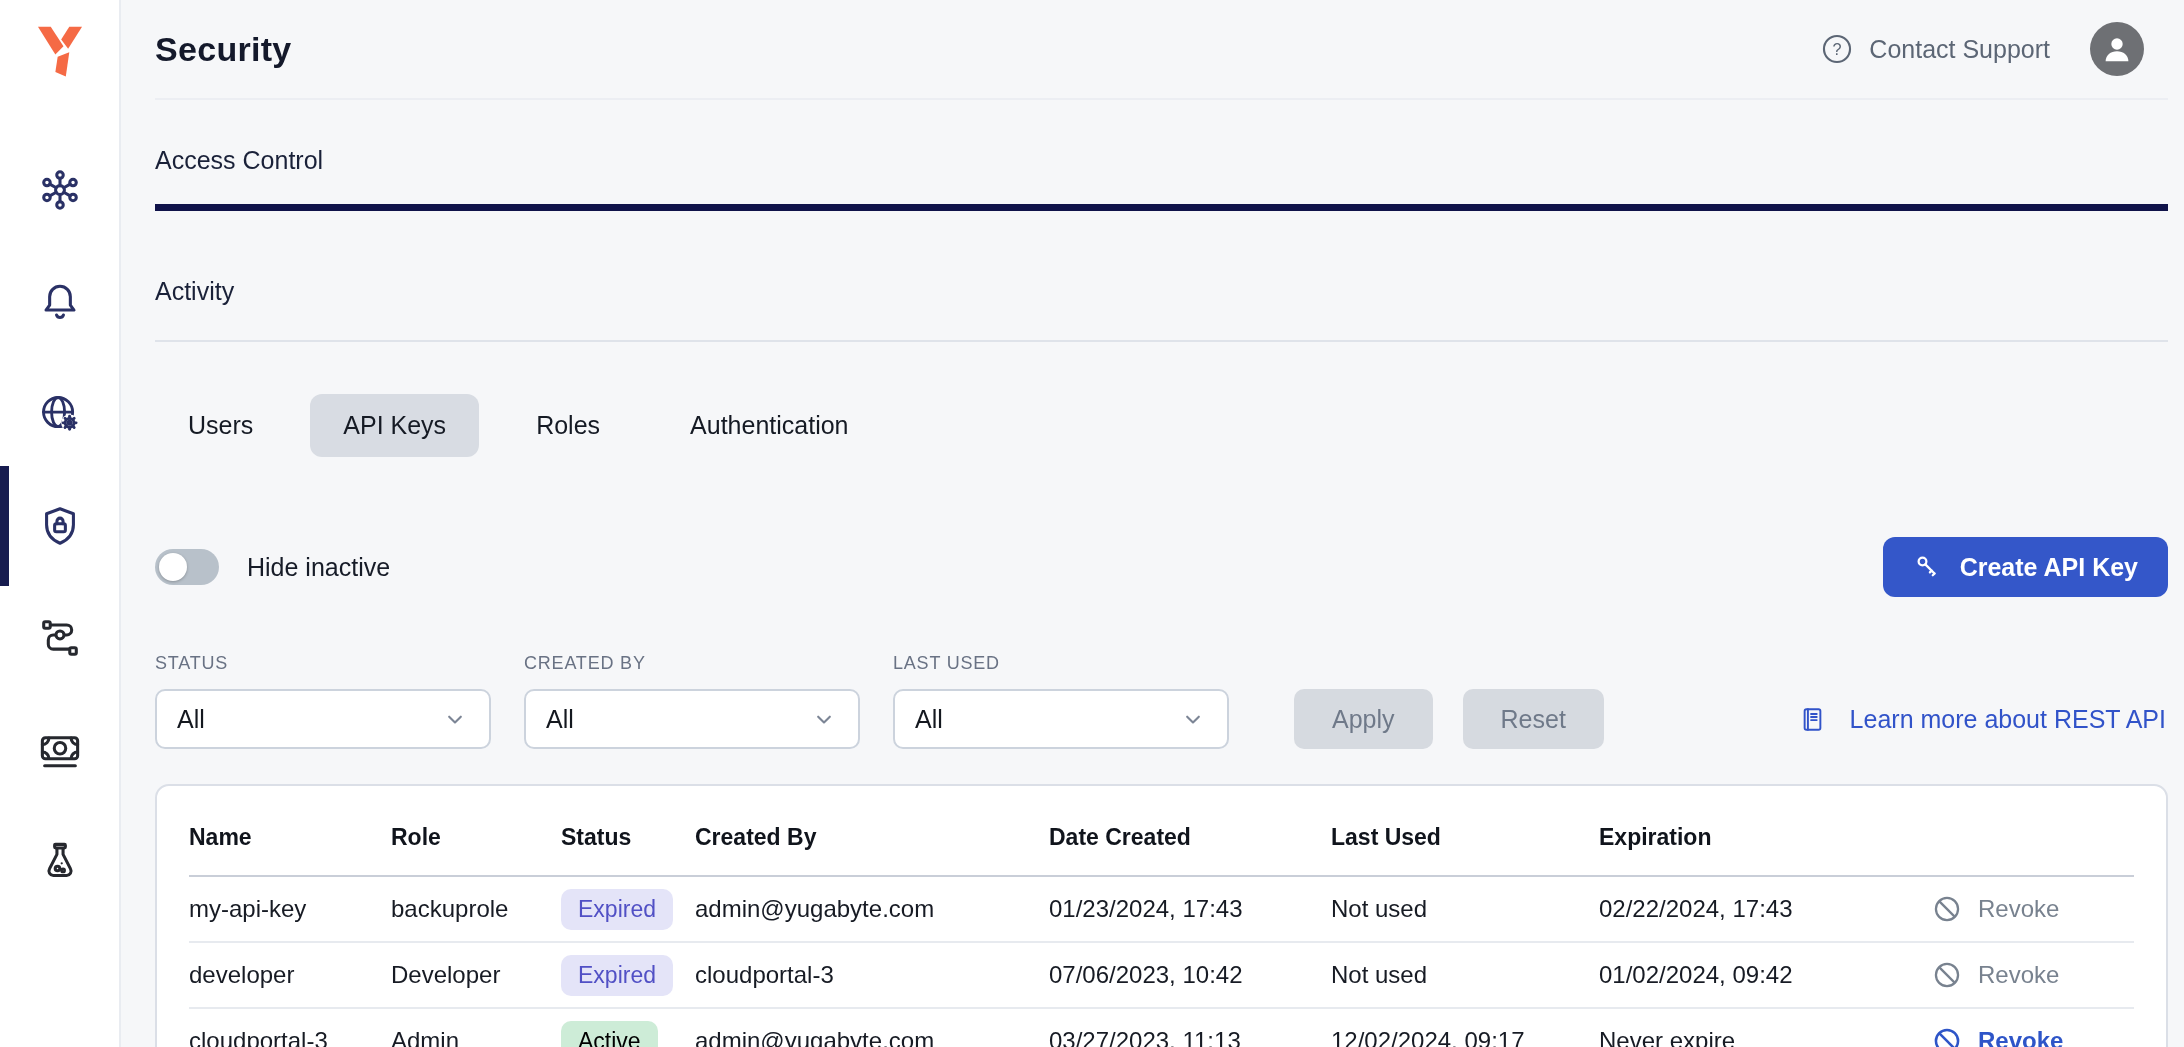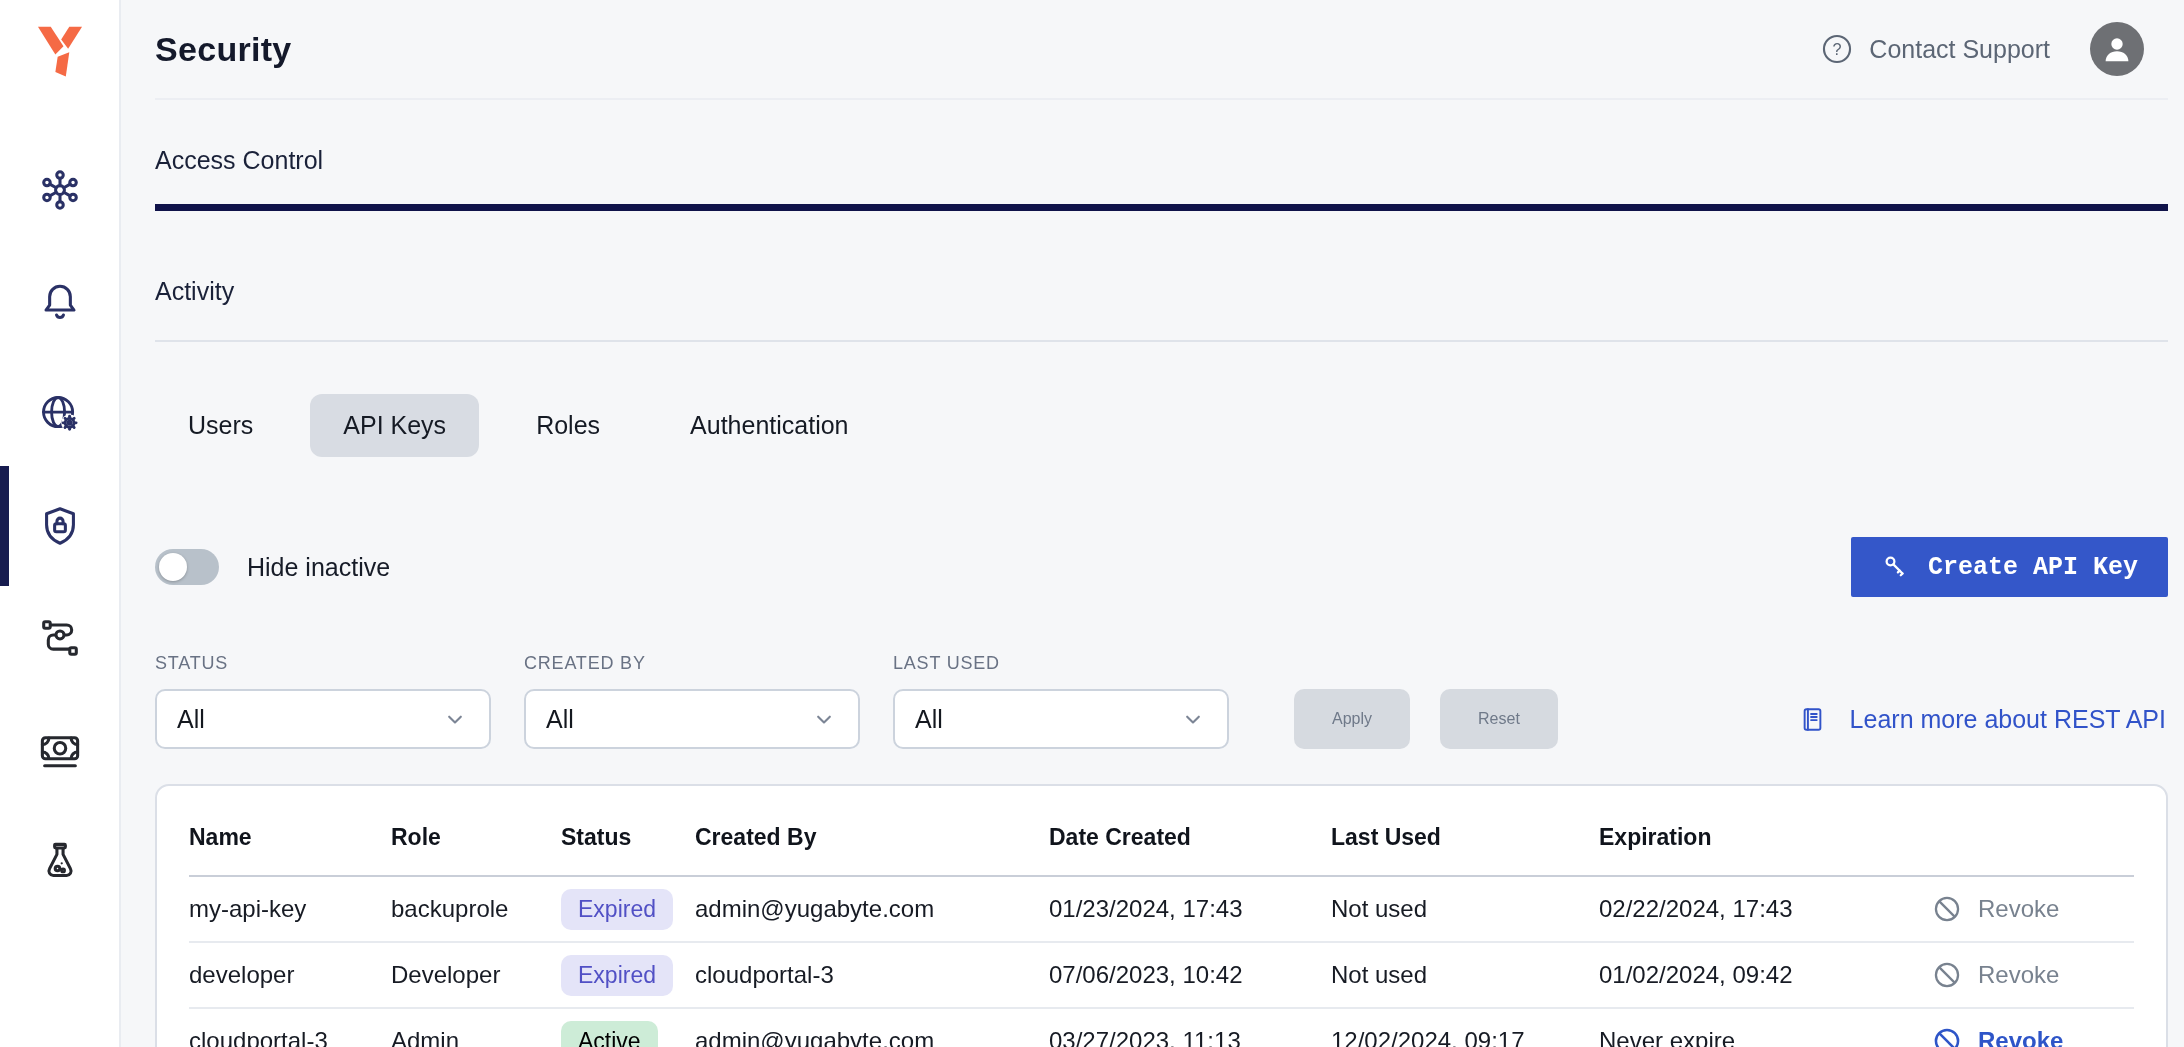--- a/index.html
+++ b/index.html
@@ -57,39 +57,39 @@
 
   
   .controls { margin-top:80px; display:flex; align-items:center; }
   .toggle { width:64px; height:36px; border-radius:18px; background:#b8c1ca; position:relative; cursor:pointer; flex:none; }
   .toggle-knob {
     position:absolute; left:4px; top:4px; width:28px; height:28px; border-radius:50%;
     background:#ffffff; box-shadow:0 1px 3px rgba(0,0,0,.25);
   }
   .toggle-label { margin-left:28px; font-size:25px; color:#171c28; }
   .create-btn {
-    margin-left:auto; height:60px; background:#3457c9; color:#fff; border:none; border-radius:2px;
+    margin-left:auto; height:60px; background:#3457c9; color:#fff; border:none; border-radius:12px;
     display:flex; align-items:center; gap:17px; padding:0 30px;
-    font-size:25px; font-weight:700; font-family:Liberation Mono, monospace; cursor:pointer;
+    font-size:25px; font-weight:700; font-family:Liberation Sans, sans-serif; cursor:pointer;
   }
   .create-btn svg { width:30px; height:30px; }
 
   
   .filters { margin-top:56px; display:flex; align-items:flex-end; }
   .filter-group { margin-right:33px; }
   .filter-label { font-size:18px; font-weight:500; color:#697284; letter-spacing:.8px; margin-bottom:15px; }
   .select {
     width:336px; height:60px; background:#fff; border:2px solid #ccd3dd; border-radius:10px;
     display:flex; align-items:center; justify-content:space-between; padding:0 20px;
     font-size:25px; color:#14181f; cursor:pointer;
   }
   .select svg { width:28px; height:28px; color:#7c8595; }
   .btn-muted {
     height:60px; padding:0 38px; border-radius:10px; border:none; background:#d6dae0;
-    color:#6f7989; font-size:16px; font-family:inherit; cursor:default;
+    color:#6f7989; font-size:25px; font-family:inherit; cursor:default;
   }
   .btn-muted + .btn-muted { margin-left:30px; }
   .filters .btn-muted:first-of-type { margin-left:32px; }
   .learn-more {
     margin-left:auto; align-self:flex-end; margin-bottom:15px; padding-right:2px;
     display:flex; align-items:center; gap:23px; color:#3153c9; font-size:25px; cursor:pointer; text-decoration:none;
   }
   .learn-more svg { width:29px; height:29px; }
 
   

